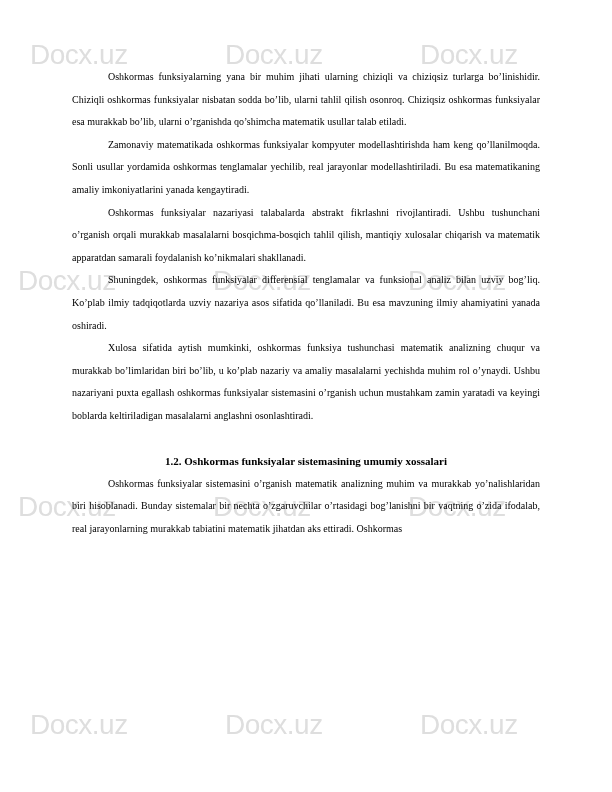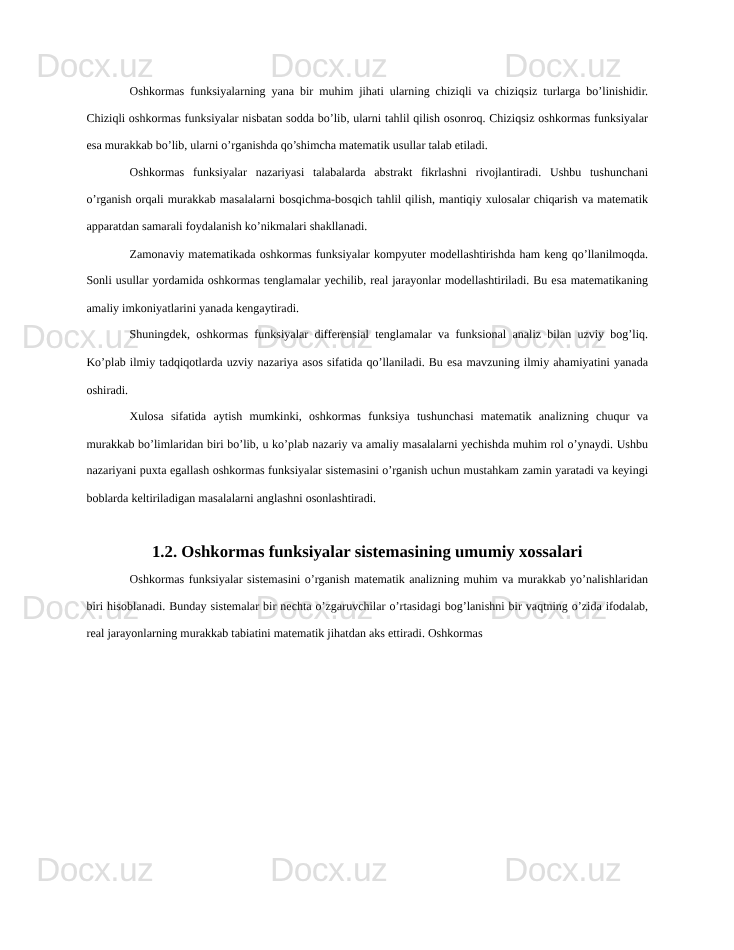--- a/index.html
+++ b/index.html
@@ -81,21 +81,21 @@
     line-height: 22.6px;
     font-family: "Liberation Serif", "DejaVu Serif", serif;
     color: #000;
     -webkit-font-smoothing: none;
   }
 
   .section-heading {
     margin: 0;
     padding: 0;
     text-align: center;
-    font-size: 14px;
+    font-size: 11px;
     line-height: 22.6px;
     font-weight: bold;
     font-family: "Liberation Serif", "DejaVu Serif", serif;
     color: #000;
   }
 
   .spacer-line {
     height: 22.6px;
   }
 </style>
@@ -122,22 +122,22 @@
     <span class="wm-text">Docx.uz</span>
     <span class="wm-text">Docx.uz</span>
     <span class="wm-text">Docx.uz</span>
   </div>
 </div>
 
 <div id="page-content">
   <div id="body-text-block">
 
     <p class="para">Oshkormas funksiyalarning yana bir muhim jihati ularning chiziqli va chiziqsiz turlarga bo’linishidir. Chiziqli oshkormas funksiyalar nisbatan sodda bo’lib, ularni tahlil qilish osonroq. Chiziqsiz oshkormas funksiyalar esa murakkab bo’lib, ularni o’rganishda qo’shimcha matematik usullar talab etiladi.</p>
+    <p class="para">Zamonaviy matematikada oshkormas funksiyalar kompyuter modellashtirishda ham keng qo’llanilmoqda. Sonli usullar yordamida oshkormas tenglamalar yechilib, real jarayonlar modellashtiriladi. Bu esa matematikaning amaliy imkoniyatlarini yanada kengaytiradi.</p>
     <p class="para">Oshkormas funksiyalar nazariyasi talabalarda abstrakt fikrlashni rivojlantiradi. Ushbu tushunchani o’rganish orqali murakkab masalalarni bosqichma-bosqich tahlil qilish, mantiqiy xulosalar chiqarish va matematik apparatdan samarali foydalanish ko’nikmalari shakllanadi.</p>
-    <p class="para">Zamonaviy matematikada oshkormas funksiyalar kompyuter modellashtirishda ham keng qo’llanilmoqda. Sonli usullar yordamida oshkormas tenglamalar yechilib, real jarayonlar modellashtiriladi. Bu esa matematikaning amaliy imkoniyatlarini yanada kengaytiradi.</p>
     <p class="para">Shuningdek, oshkormas funksiyalar differensial tenglamalar va funksional analiz bilan uzviy bog’liq. Ko’plab ilmiy tadqiqotlarda uzviy nazariya asos sifatida qo’llaniladi. Bu esa mavzuning ilmiy ahamiyatini yanada oshiradi.</p>
     <p class="para">Xulosa sifatida aytish mumkinki, oshkormas funksiya tushunchasi matematik analizning chuqur va murakkab bo’limlaridan biri bo’lib, u ko’plab nazariy va amaliy masalalarni yechishda muhim rol o’ynaydi. Ushbu nazariyani puxta egallash oshkormas funksiyalar sistemasini o’rganish uchun mustahkam zamin yaratadi va keyingi boblarda keltiriladigan masalalarni anglashni osonlashtiradi.</p>
 
     <div class="spacer-line"></div>
 
     <h2 class="section-heading">1.2. Oshkormas funksiyalar sistemasining umumiy xossalari</h2>
 
     <p class="para">Oshkormas funksiyalar sistemasini o’rganish matematik analizning muhim va murakkab yo’nalishlaridan biri hisoblanadi. Bunday sistemalar bir nechta o’zgaruvchilar o’rtasidagi bog’lanishni bir vaqtning o’zida ifodalab, real jarayonlarning murakkab tabiatini matematik jihatdan aks ettiradi. Oshkormas</p>
 
   </div>

